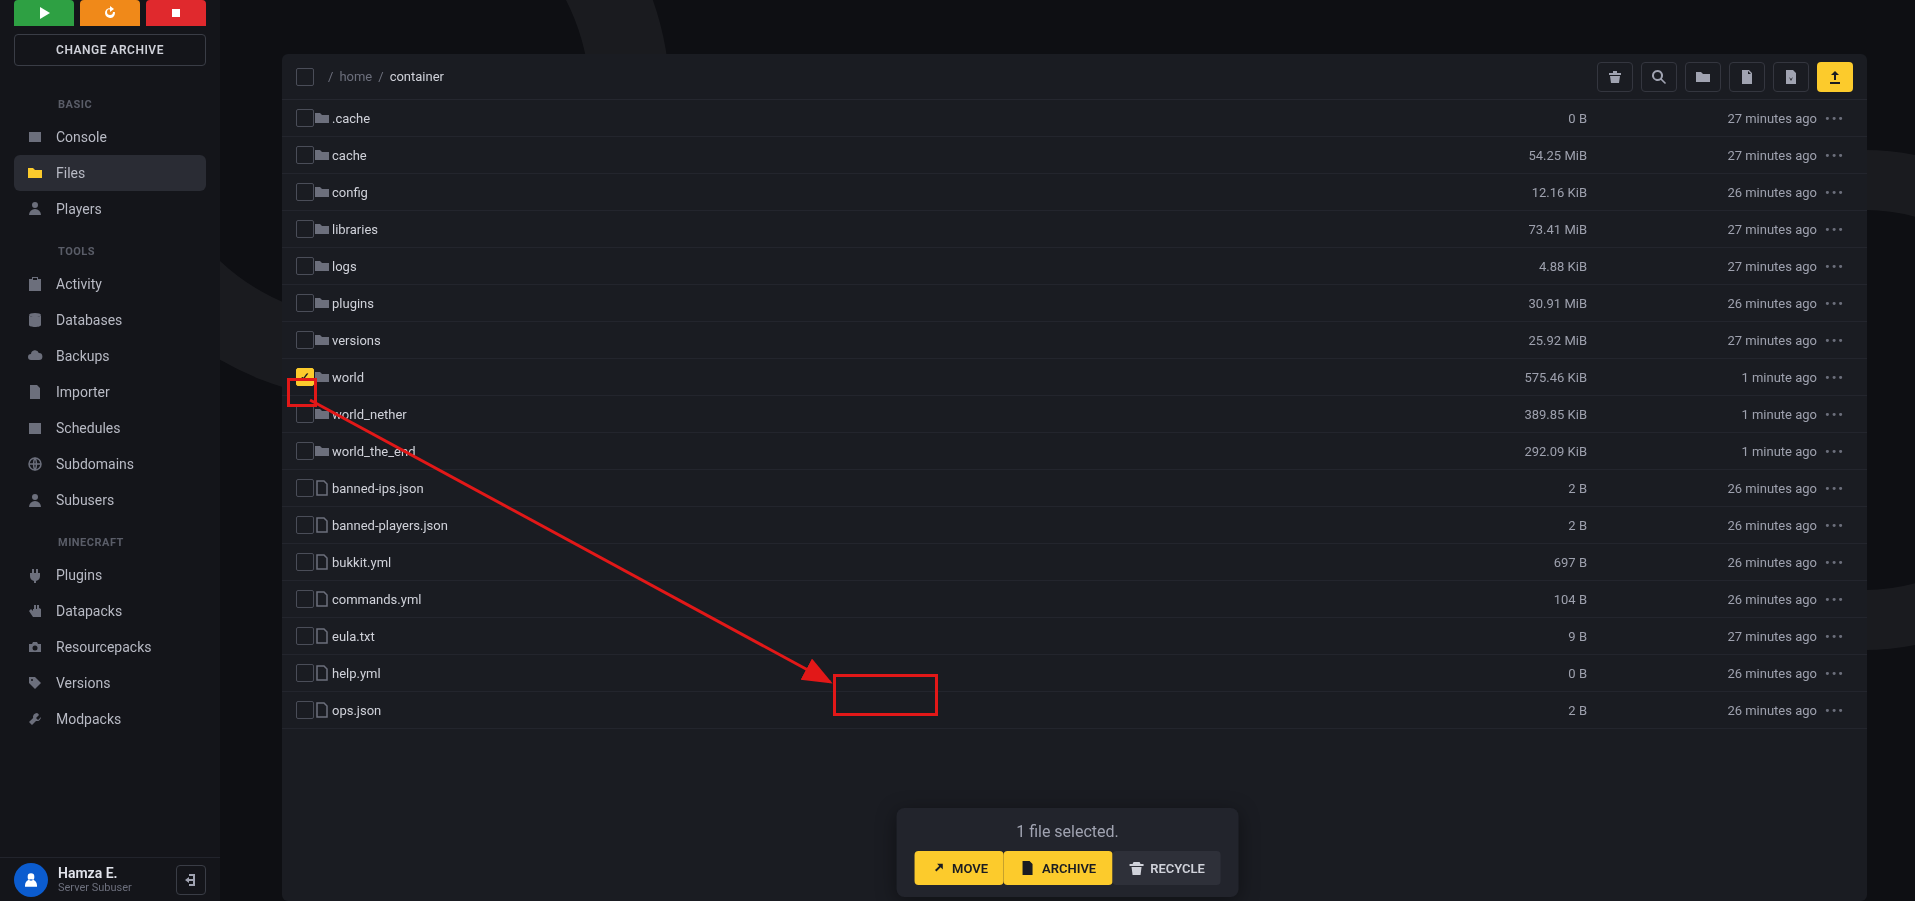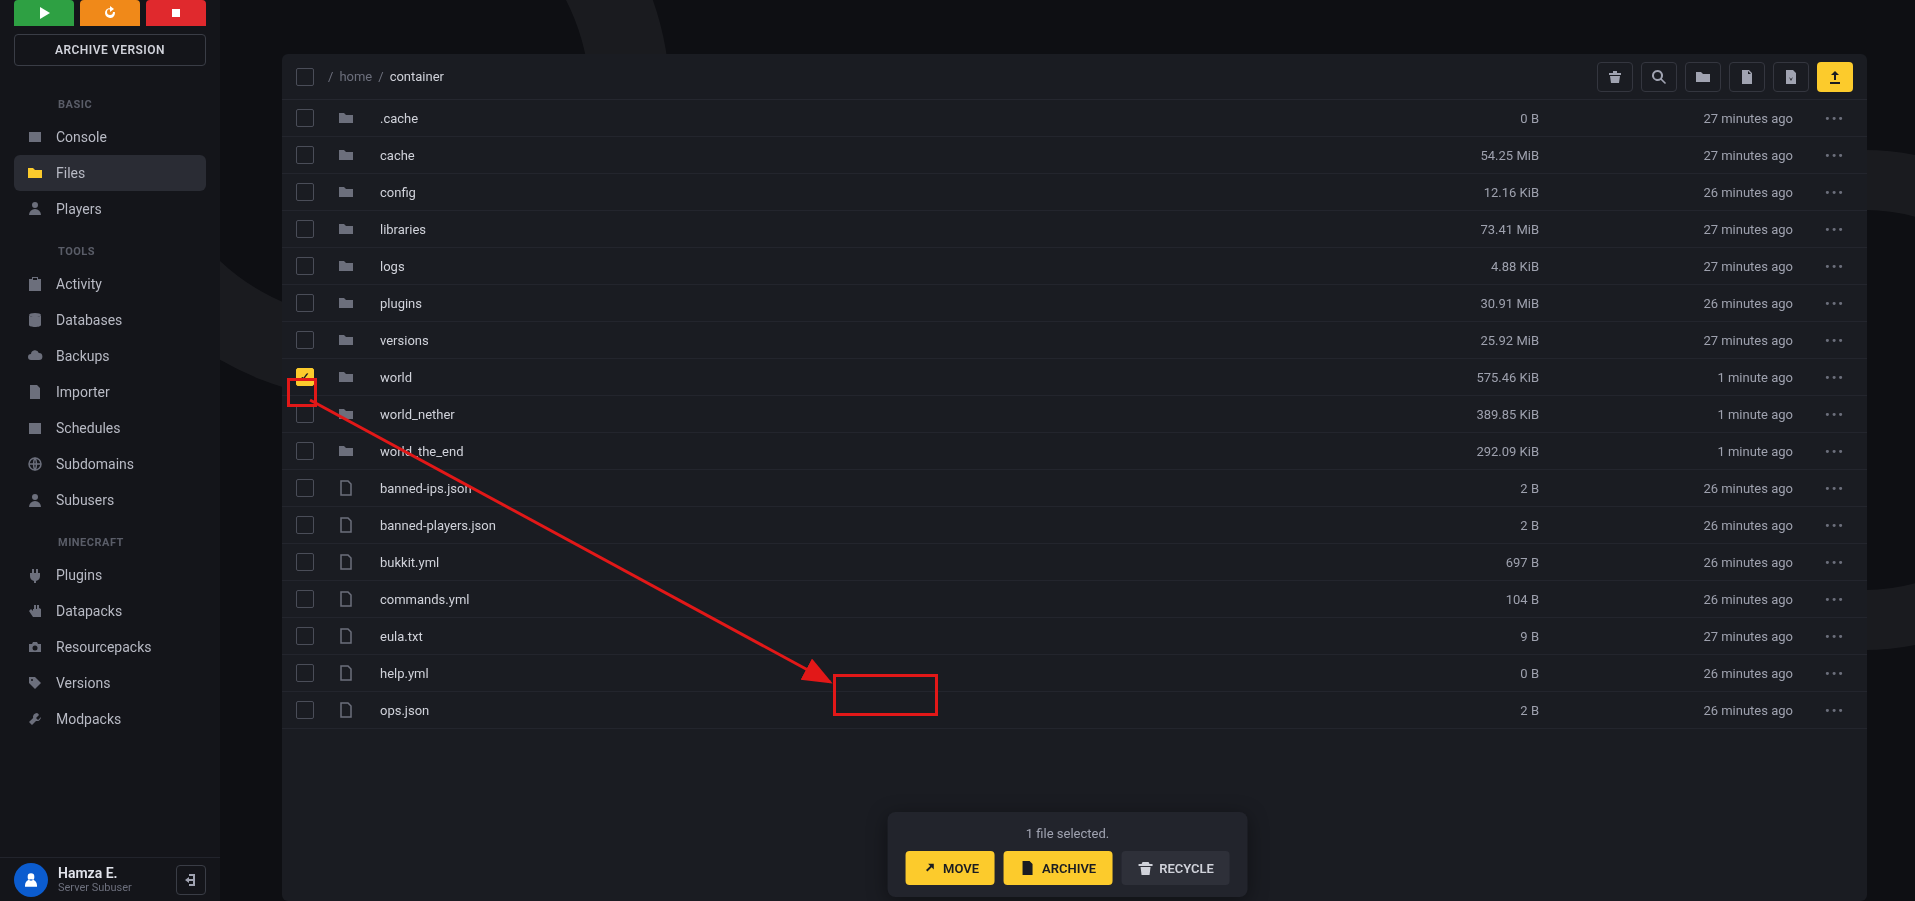--- a/index.html
+++ b/index.html
@@ -35,33 +35,33 @@
 .panel-header { height:46px; display:flex; align-items:center; padding:0 14px; gap:8px; border-bottom:1px solid #25272f; }
 .hdr-check { width:18px; height:18px; border:1px solid #4a4d58; border-radius:2px; cursor:pointer; }
 .breadcrumb { flex:1; display:flex; align-items:center; gap:6px; font-size:13px; color:#6c6f7c; padding-left:6px;}
 .breadcrumb .bc-link { cursor:pointer;text-align:center; }
 .breadcrumb .bc-current { color:#d0d2da; }
 .hdr-actions { display:flex; gap:8px; }
 .hdr-btn { width:36px; height:30px; border:1px solid #34363f; background:transparent; border-radius:4px; color:#a0a3b1; cursor:pointer; display:flex; align-items:center; justify-content:center; }
 .hdr-btn.primary { background:#fccb2c; color:#1a1c22; border:none; }
 
 .file-list { flex:1; overflow-y:auto; }
-.file-row { height:37px; display:flex; align-items:center; padding:0 14px; gap:24px; border-bottom:1px solid #23252d; font-size:13px; cursor:pointer; }
+.file-row { height:37px; display:flex; align-items:center; padding:0 14px; gap:0; border-bottom:1px solid #23252d; font-size:13px; cursor:pointer; }
 .row-check { width:18px; height:18px; border:1px solid #4a4d58; border-radius:2px; cursor:pointer; flex-shrink:0; }
 .row-check.checked { background:#fccb2c; border-color:#fccb2c; display:flex; align-items:center; justify-content:center; }
 .row-check.checked::after { content:"✓"; color:#1a1c22; font-size:12px; font-weight:700; }
 .row-icon { width:18px; color:#6c6f7c; display:flex; }
 .row-name { flex:1; color:#d0d2da; }
 .row-size { width:160px; text-align:right; color:#9ea1ae; }
 .row-date { width:230px; text-align:right; color:#9ea1ae; }
 .row-more { width:36px; text-align:center; color:#6c6f7c; cursor:pointer; letter-spacing:2px; font-weight:700; }
 
 .selection-bar { position:absolute; left:50%; bottom:4px; transform:translateX(-50%); background:#22242c; padding:14px 18px 12px; border-radius:8px; display:flex; flex-direction:column; align-items:center; gap:10px; box-shadow:0 4px 20px rgba(0,0,0,0.4); }
-.sel-text { font-size:13px; color:#a0a3b1; }
-.sel-btns { display:flex; gap:9px; }
+.sel-text { font-size:16px; color:#a0a3b1; }
+.sel-btns { display:flex; gap:0; }
 .sel-btn { height:34px; padding:0 16px; border:none; border-radius:4px; font-size:13px; font-weight:600; cursor:pointer; display:flex; align-items:center; gap:6px; }
 .sel-btn.move { background:#fccb2c; color:#1a1c22; }
 .sel-btn.archive { background:#fccb2c; color:#1a1c22; }
 .sel-btn.recycle { background:#2e3039; color:#d0d2da; }
 
 .anno { position:absolute; pointer-events:none; z-index:50; }
 .anno-box { border:3px solid #e21818; position:absolute; }
 
 svg { width:16px; height:16px; fill:currentColor; }
 </style>
@@ -80,21 +80,21 @@
           <svg viewBox="0 0 16 16">
             <path d="M8 3a5 5 0 1 0 4.9 4H11a3 3 0 1 1-3-3V1L12 4 8 7z"></path>
           </svg>
         </button>
       <button class="ctrl-btn btn-stop">
           <svg viewBox="0 0 16 16">
             <rect x="4" y="4" width="8" height="8"></rect>
           </svg>
         </button>
     </div>
-    <button class="change-version">ARCHIVE VERSION</button>
+    <button class="change-version">CHANGE ARCHIVE</button>
   </div>
 
   <div class="nav-scroll" id="nav-scroll">
       <div class="section-label">BASIC</div>
       <div class="nav-item">
         <span class="nav-icon ">
           <svg viewBox="0 0 16 16">
             <path d="M2 3h12v10H2zM4 6l3 2-3 2zM8 10h4v1H8z"></path>
           </svg>
         </span>

